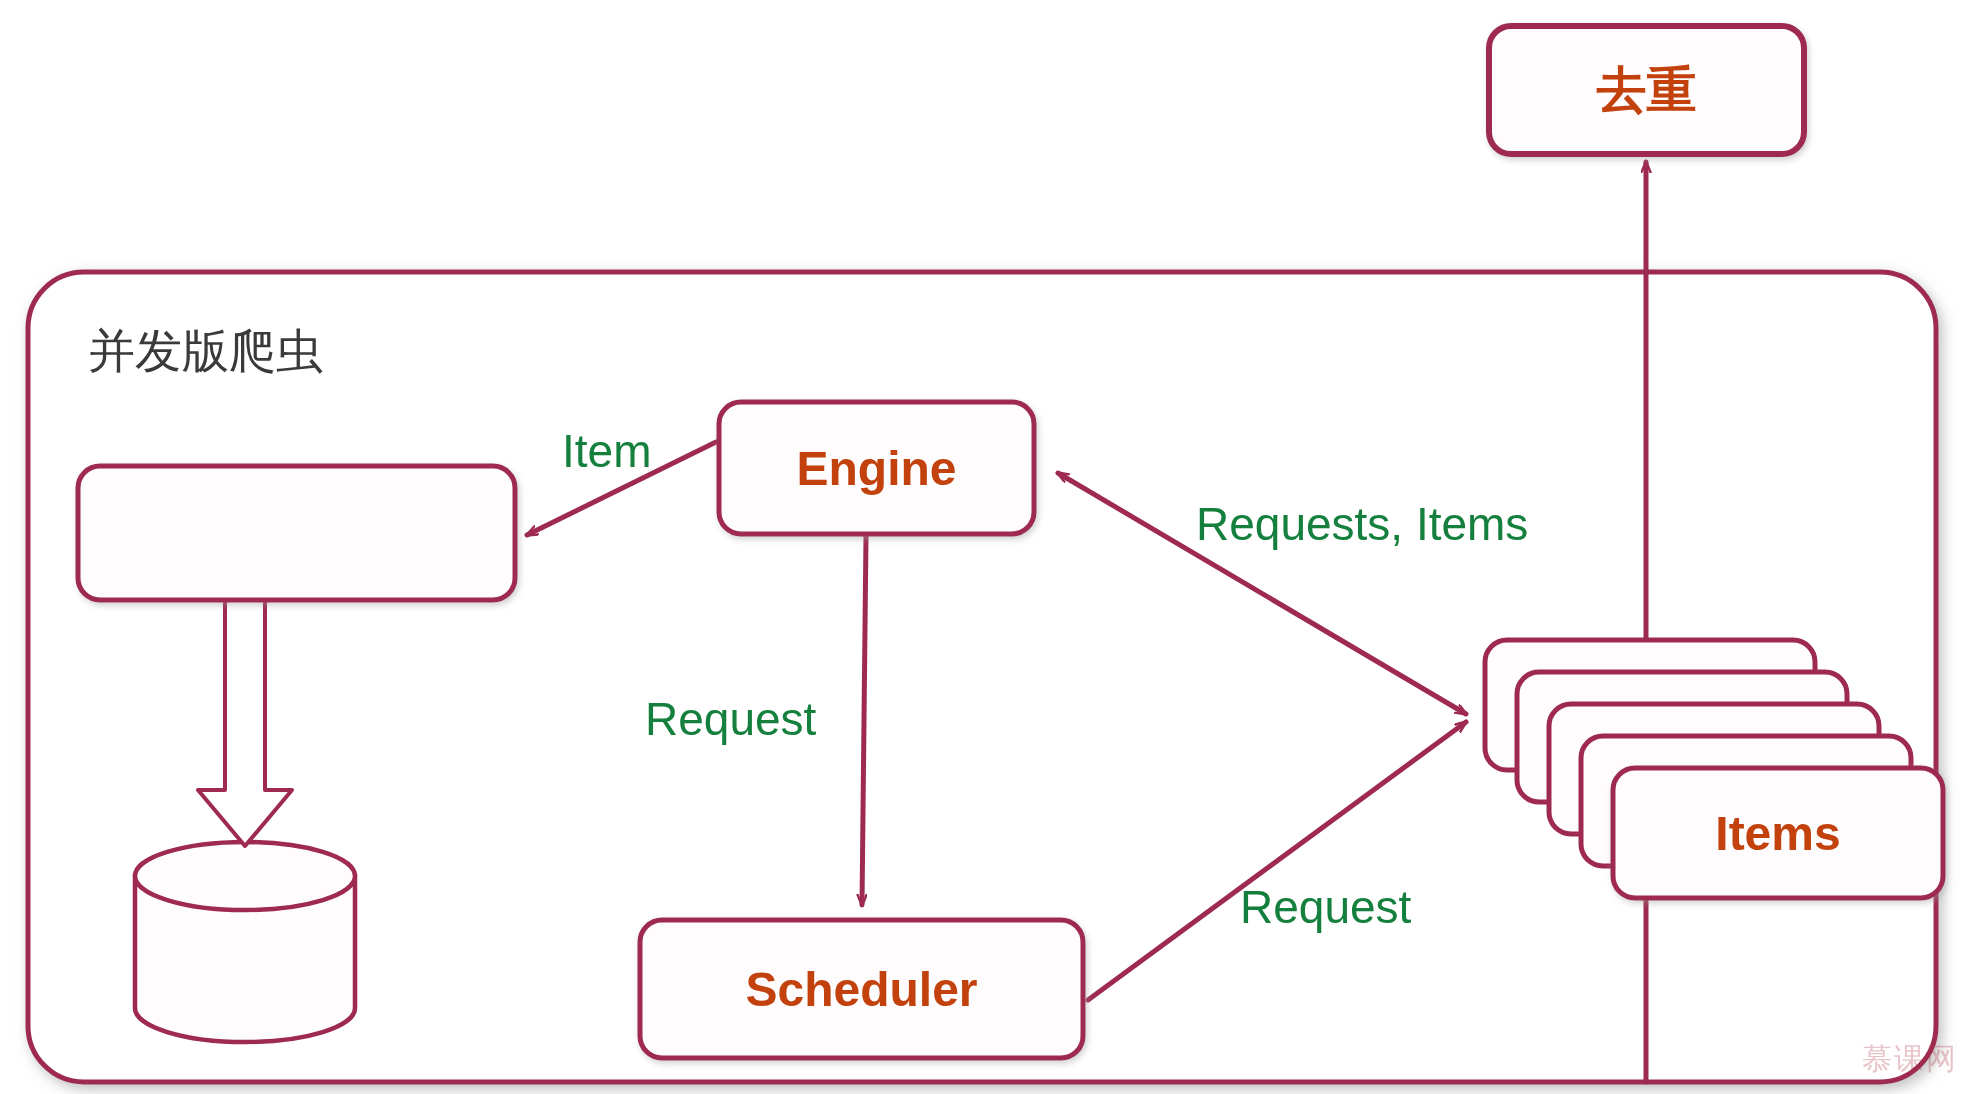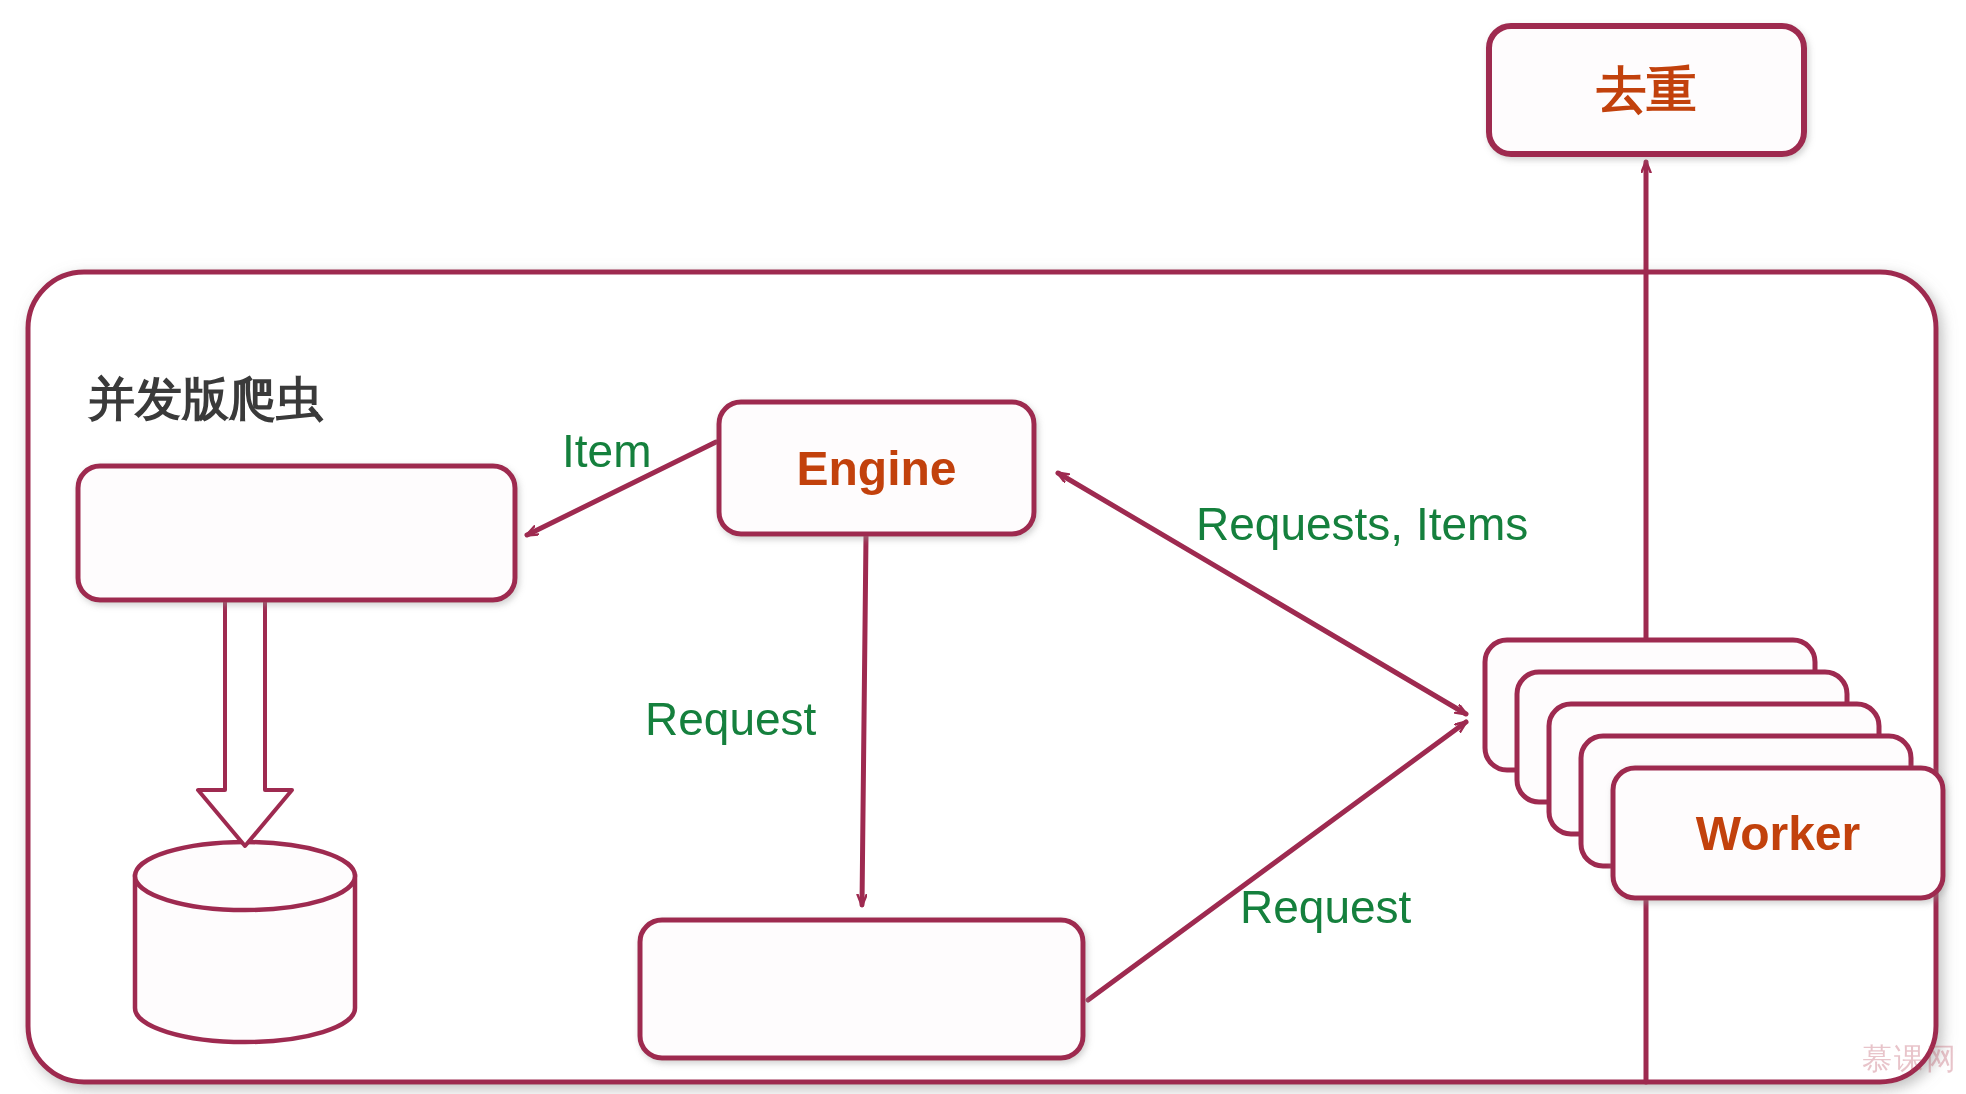--- a/index.html
+++ b/index.html
@@ -36,23 +36,22 @@
   }
   .edge-label {
     position: absolute;
     color: #15803d;
     font-weight: normal;
     white-space: nowrap;
   }
   .group-title {
     position: absolute;
     color: #3a3a3a;
-    font-weight: bold;
+    font-weight: normal;
     white-space: nowrap;
-    margin-top: 48px;
   }
   .watermark {
     position: absolute;
     right: 8px;
     bottom: 14px;
     color: rgba(180, 60, 80, 0.30);
     font-size: 30px;
     letter-spacing: 2px;
     white-space: nowrap;
     user-select: none;
@@ -137,22 +136,23 @@
     </g>
   </svg>
 
   <div class="group-title" style="left:88px; top:320px; font-size:47px;">并发版爬虫</div>
 
   <div class="node-label" style="left:1489px; top:26px; width:315px; height:128px; font-size:50px;">去重</div>
 
 
   <div class="node-label" style="left:719px; top:402px; width:315px; height:132px; font-size:48px;">Engine</div>
 
+  <div class="node-label" style="left:640px; top:920px; width:443px; height:138px; font-size:48px;">Scheduler</div>
 
-  <div class="node-label" style="left:1613px; top:768px; width:330px; height:130px; font-size:48px;">Worker</div>
+  <div class="node-label" style="left:1613px; top:768px; width:330px; height:130px; font-size:48px;">Items</div>
 
   <div class="edge-label" style="left:562px; top:424px; font-size:46px;">Item</div>
 
   <div class="edge-label" style="left:645px; top:692px; font-size:46px;">Request</div>
 
   <div class="edge-label" style="left:1196px; top:497px; font-size:46px;">Requests, Items</div>
 
   <div class="edge-label" style="left:1240px; top:880px; font-size:46px;">Request</div>
 
   <div class="watermark">慕课网</div>

